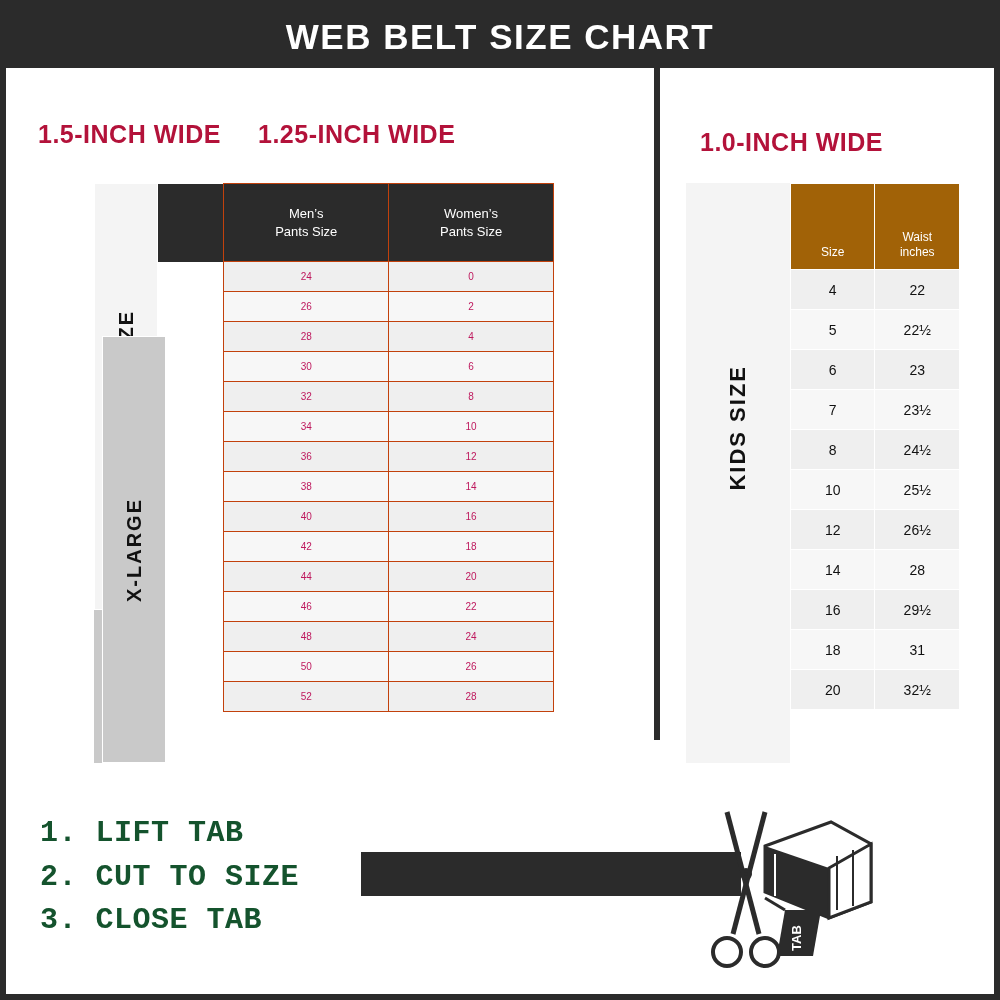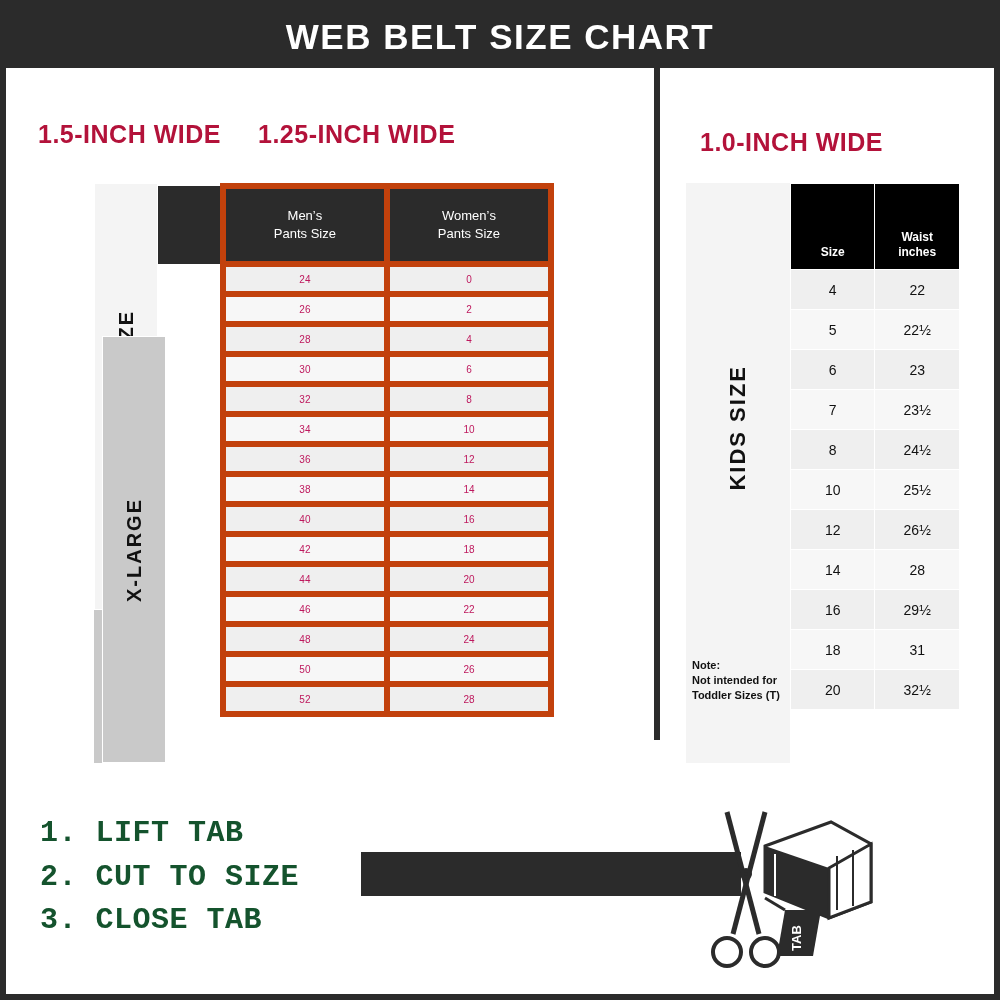--- a/index.html
+++ b/index.html
@@ -62,21 +62,21 @@
 
   
   .adult-table {
     position: absolute;
     left: 88px; top: 115px;
     width: 460px;
     border-collapse: collapse;
     font-size: 13px;
   }
   .adult-table td, .adult-table th {
-    border: 6px solid #c2410c;
+    border: 1px solid #c2410c;
     text-align: center;
     height: 30px;
     padding: 0;
   }
   .adult-table thead th {
     background: #2b2b2b;
     color: #ffffff;
     font-weight: normal;
     font-size: 13px;
     line-height: 1.35;
@@ -132,23 +132,23 @@
 
   
   .kids-table {
     position: absolute;
     left: 130px; top: 115px;
     width: 170px;
     border-collapse: collapse;
     font-size: 13px;
   }
   .kids-table th {
-    background: #000000;
+    background: #a16207;
     color: #ffffff;
-    font-weight: bold;
+    font-weight: normal;
     font-size: 12px;
     line-height: 1.3;
     height: 86px;
     vertical-align: bottom;
     padding-bottom: 8px;
     border: 1px solid #ffffff;
   }
   .kids-table td {
     border: 1px solid #ffffff;
     text-align: center;
@@ -337,21 +337,20 @@
         <span>X-LARGE</span>
       </div>
     </div>
 
     <div class="panel-right">
       <div class="panel-heading head-10">1.0-INCH WIDE</div>
 
       <div class="kids-box">
         <span>KIDS SIZE</span>
       </div>
-      <div class="kids-note">Note:<br>Not intended for<br>Toddler Sizes (T)</div>
 
       <table class="kids-table">
         <thead>
           <tr>
             <th class="k-size">Size</th>
             <th class="k-waist">Waist<br>inches</th>
           </tr>
         </thead>
         <tbody>
           <tr>

